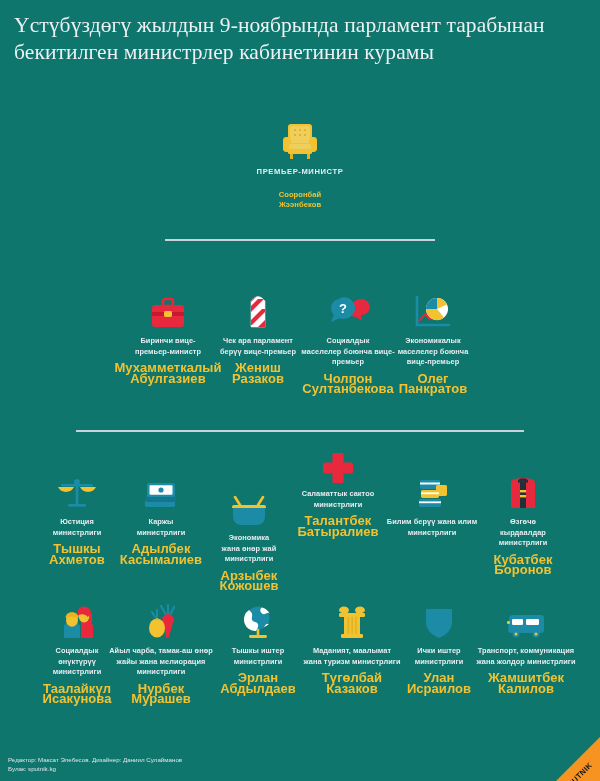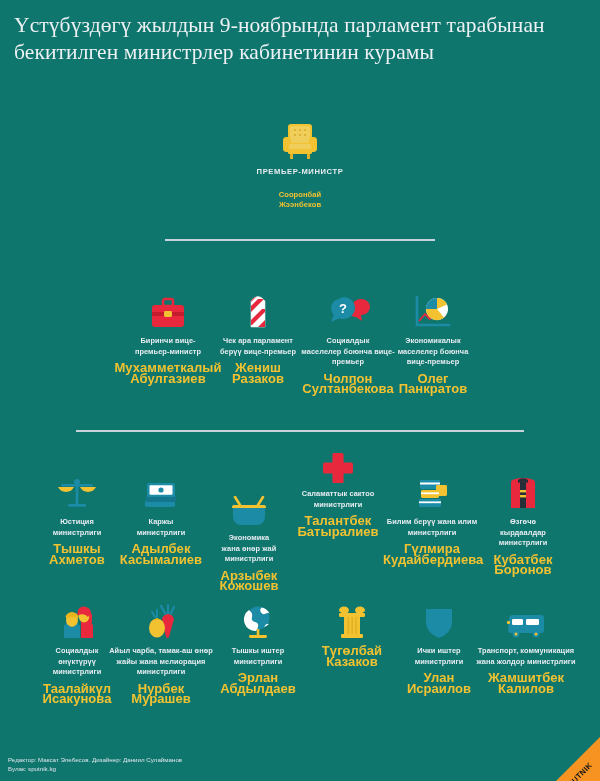--- a/index.html
+++ b/index.html
@@ -304,23 +304,20 @@
         <rect x="20" y="7" width="11" height="11" rx="1.4" fill="#f2c230"></rect>
         <rect x="5" y="12" width="18" height="8" rx="1.4" fill="#f2c230"></rect>
         <rect x="5" y="14.4" width="18" height="1.8" fill="#ffffff"></rect>
         <rect x="3" y="21" width="22" height="8" rx="1.4" fill="#1b8ba6"></rect>
         <rect x="3" y="23.4" width="22" height="1.8" fill="#ffffff"></rect>
       </svg>
     </div>
     <div class="role">
       <span>Билим берүү жана илим</span><br><span>министрлиги</span>
     </div>
-    <div class="person">
-      <span>Гүлмира</span><br><span>Кудайбердиева</span>
-    </div>
   </div>
 
   <div class="node min" style="left:474px; top:466px;">
     <div class="icon-wrap">
       <svg width="30" height="32" viewBox="0 0 30 32">
         <path d="M3 4 a12 4 0 0 1 9 -2 l0 28 l-9 0 Z" fill="#e8283c"></path>
         <path d="M27 4 a12 4 0 0 0 -9 -2 l0 28 l9 0 Z" fill="#e8283c"></path>
         <rect x="12" y="2" width="6" height="28" fill="#242f3a"></rect>
         <rect x="12" y="12" width="6" height="2.4" fill="#f2c230"></rect>
         <rect x="12" y="17" width="6" height="2.4" fill="#f2c230"></rect>
@@ -401,20 +398,23 @@
         <path d="M2 6 a5 4 0 0 1 10 -1 a5 4 0 0 1 -6 4 Z" fill="#f2c230"></path>
         <path d="M28 6 a5 4 0 0 0 -10 -1 a5 4 0 0 0 6 4 Z" fill="#f2c230"></path>
         <rect x="2" y="8" width="26" height="4" rx="1.2" fill="#f2c230"></rect>
         <rect x="7" y="12" width="16" height="17" fill="#f2c230"></rect>
         <rect x="10.5" y="12" width="1.6" height="17" fill="#e0b326"></rect>
         <rect x="14.4" y="12" width="1.6" height="17" fill="#e0b326"></rect>
         <rect x="18.3" y="12" width="1.6" height="17" fill="#e0b326"></rect>
         <rect x="4" y="29" width="22" height="4" rx="1.2" fill="#f2c230"></rect>
       </svg>
     </div>
+    <div class="role">
+      <span>Маданият, маалымат</span><br><span>жана туризм министрлиги</span>
+    </div>
     <div class="person">
       <span>Түгөлбай</span><br><span>Казаков</span>
     </div>
   </div>
 
   <div class="node min" style="left:390px; top:595px;">
     <div class="icon-wrap">
       <svg width="28" height="32" viewBox="0 0 28 32">
         <path d="M1 2 h26 v13 c0 9 -8 14 -13 16 c-5 -2 -13 -7 -13 -16 Z" fill="#1b8ba6"></path>
       </svg>

